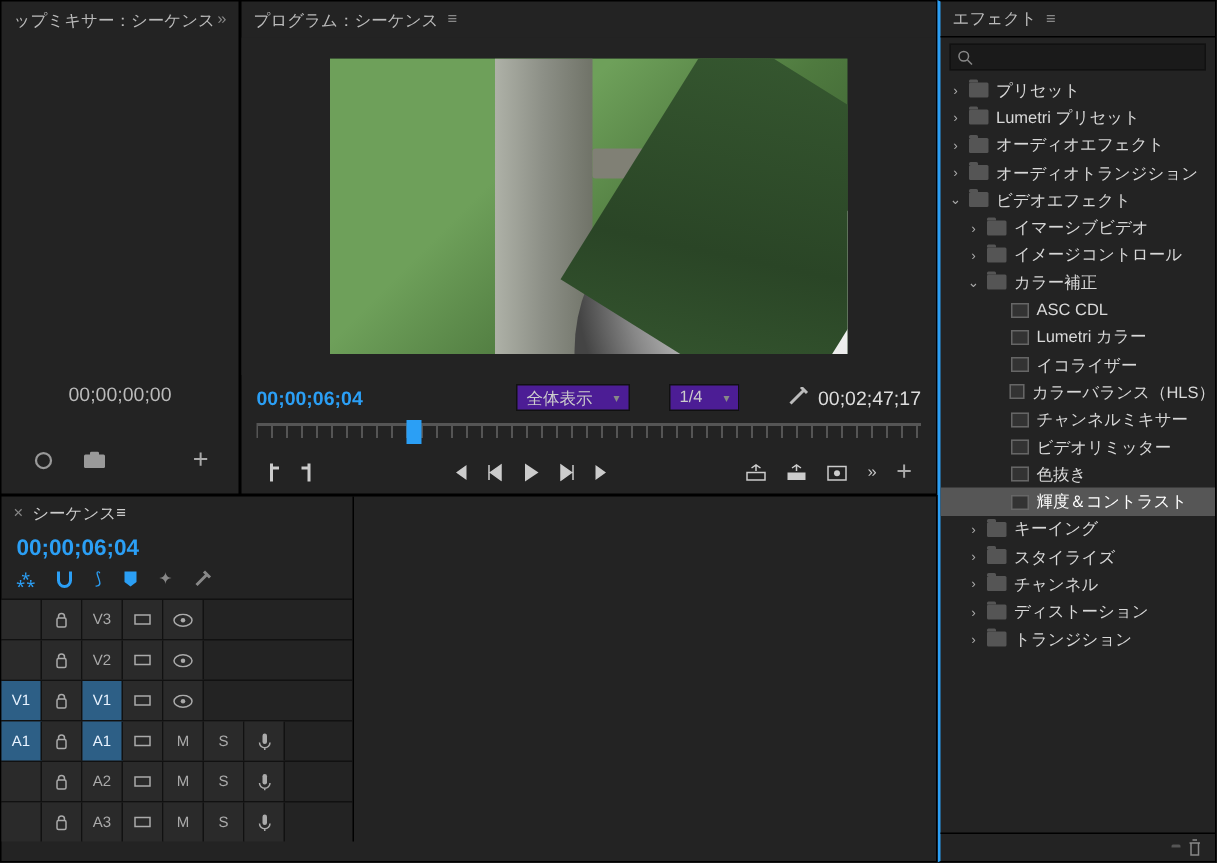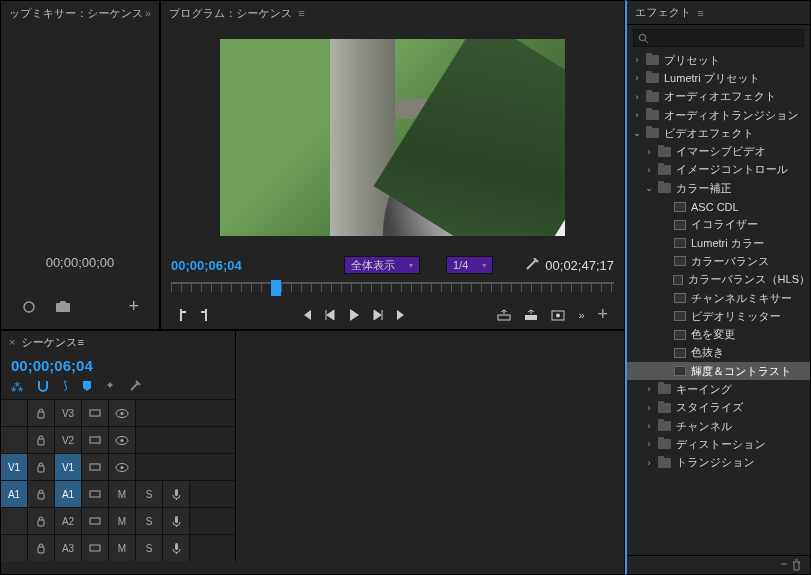--- a/index.html
+++ b/index.html
@@ -258,51 +258,41 @@
           <span>カラー補正</span>
         </div>
         <div class="tree-row d2">
           <span class="tw"></span>
           <span class="fx-ic"></span>
           <span>ASC CDL</span>
         </div>
         <div class="tree-row d2">
           <span class="tw"></span>
           <span class="fx-ic"></span>
+          <span>Lumetri カラー</span>
+        </div>
+        <div class="tree-row d2">
+          <span class="tw"></span>
+          <span class="fx-ic"></span>
           <span>イコライザー</span>
         </div>
         <div class="tree-row d2">
           <span class="tw"></span>
           <span class="fx-ic"></span>
-          <span>Lumetri カラー</span>
-        </div>
-        <div class="tree-row d2">
-          <span class="tw"></span>
-          <span class="fx-ic"></span>
-          <span>カラーバランス</span>
-        </div>
-        <div class="tree-row d2">
-          <span class="tw"></span>
-          <span class="fx-ic"></span>
           <span>カラーバランス（HLS）</span>
         </div>
         <div class="tree-row d2">
           <span class="tw"></span>
           <span class="fx-ic"></span>
           <span>チャンネルミキサー</span>
         </div>
         <div class="tree-row d2">
           <span class="tw"></span>
           <span class="fx-ic"></span>
           <span>ビデオリミッター</span>
-        </div>
-        <div class="tree-row d2">
-          <span class="tw"></span>
-          <span class="fx-ic"></span>
-          <span>色を変更</span>
         </div>
         <div class="tree-row d2">
           <span class="tw"></span>
           <span class="fx-ic"></span>
           <span>色抜き</span>
         </div>
         <div class="tree-row d2 sel">
           <span class="tw"></span>
           <span class="fx-ic"></span>
           <span>輝度＆コントラスト</span>

